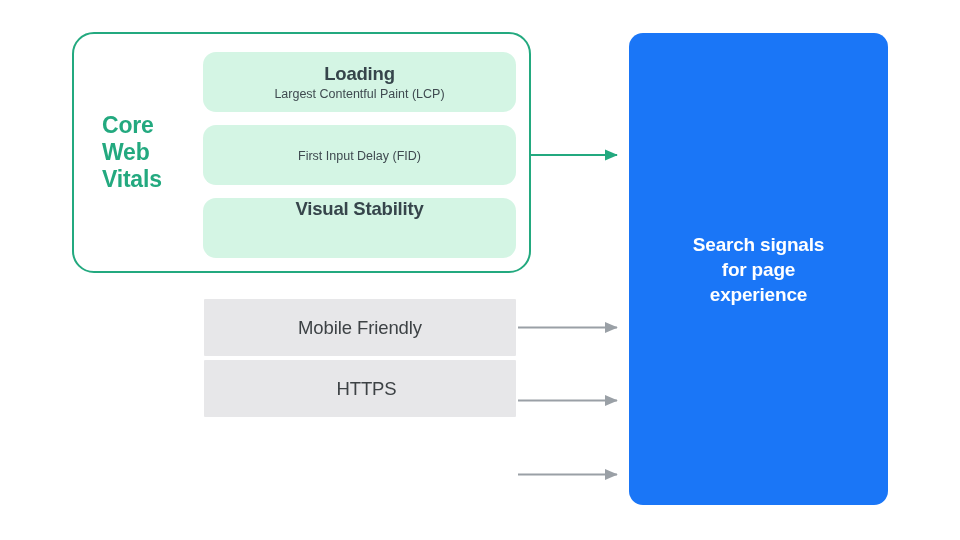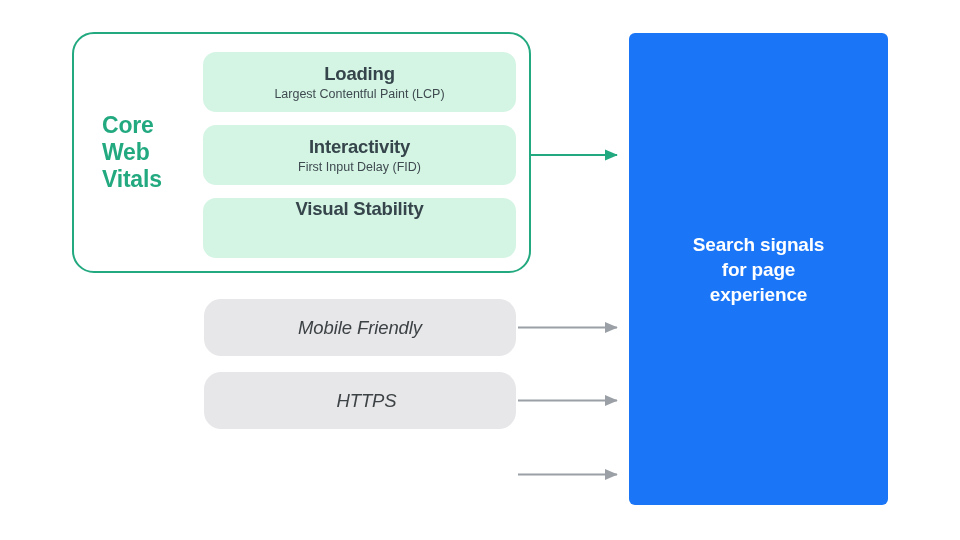--- a/index.html
+++ b/index.html
@@ -81,47 +81,46 @@
     margin-top: 1px;
   }
 
   
   .gray-box {
     position: absolute;
     left: 204px;
     width: 312px;
     height: 57px;
     background: #e7e7e9;
-    border-radius: 17px;
+    border-radius: 1px;
     display: flex;
     align-items: center;
     justify-content: center;
     box-sizing: border-box;
-    font-style: italic;
   }
   .gray-box.g0 { top: 299px; }
-  .gray-box.g1 { top: 372px; padding-left: 13px; }
+  .gray-box.g1 { top: 360px; padding-left: 13px; }
   .gray-box.g2 { top: 446px; }
 
   .gray-label {
     color: #3d4245;
     font-size: 18.5px;
     font-weight: normal;
     letter-spacing: -0.1px;
   }
 
   
   .blue-box {
     position: absolute;
     left: 629px;
     top: 33px;
     width: 259px;
     height: 472px;
     background: #1a76f7;
-    border-radius: 6px;
+    border-radius: 14px;
     display: flex;
     align-items: center;
     justify-content: center;
     box-sizing: border-box;
   }
   .blue-text {
     color: #ffffff;
     font-size: 19px;
     font-weight: bold;
     line-height: 25px;
@@ -149,21 +148,20 @@
   <div class="cwv-label" style="white-space: pre-line;">Core
 Web
 Vitals</div>
 
   <div class="vital-card c0">
     <div class="vital-title">Loading</div>
     <div class="vital-sub">Largest Contentful Paint (LCP)</div>
   </div>
 
   <div class="vital-card c1">
-    <div class="vital-title">Interactivity</div>
     <div class="vital-sub">First Input Delay (FID)</div>
   </div>
 
   <div class="vital-card c2">
     <div class="vital-title">Visual Stability</div>
   </div>
 
   <div class="gray-box g0">
     <span class="gray-label">Mobile Friendly</span>
   </div>

